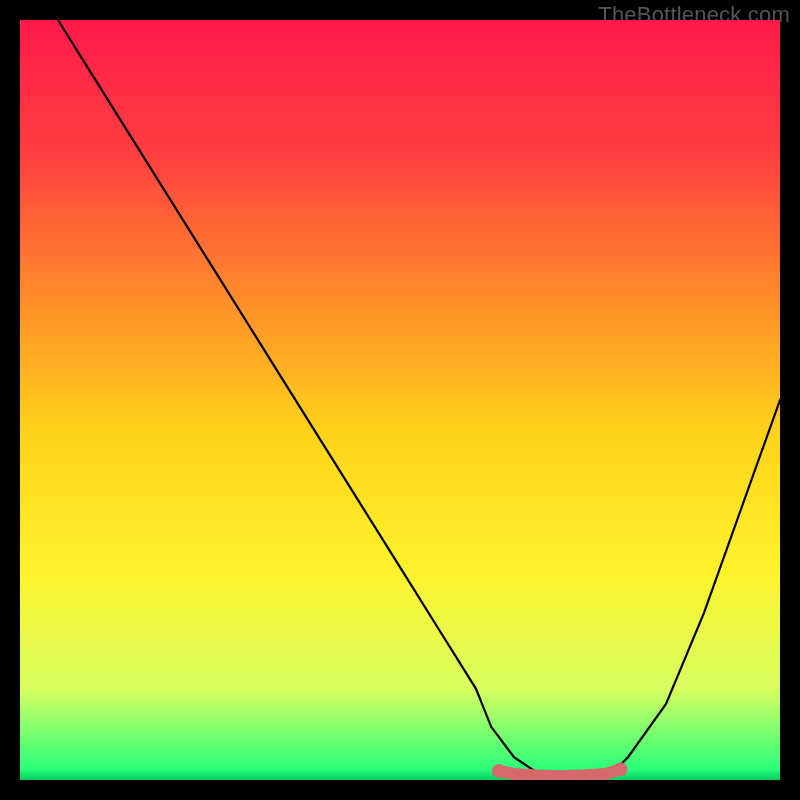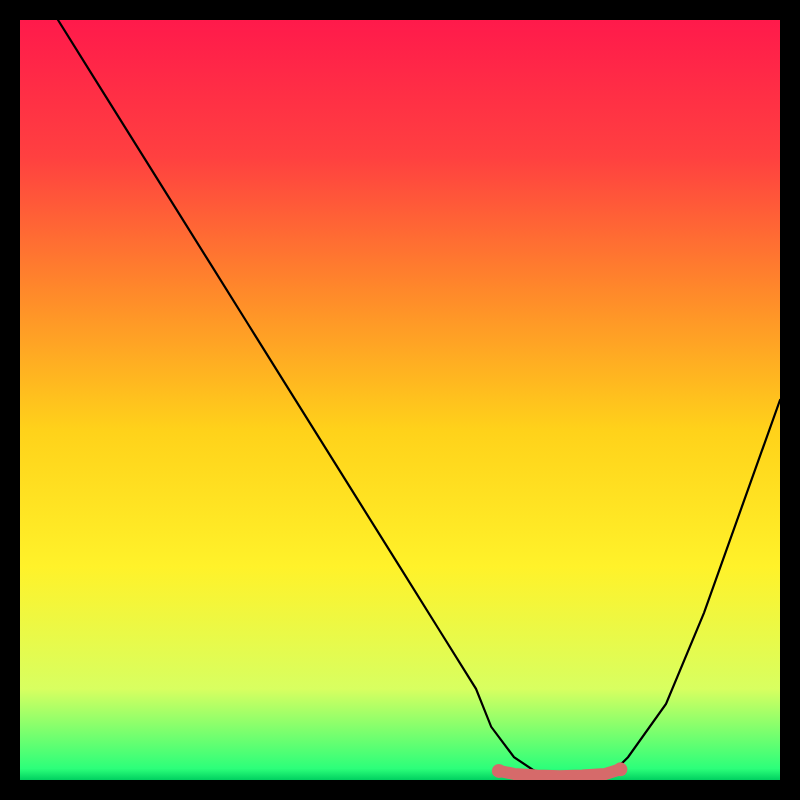--- a/index.html
+++ b/index.html
@@ -33,20 +33,21 @@
     font-size: 22px;
     color: #555;
     letter-spacing: 0.2px;
     font-weight: 500;
   }
 </style>
 </head>
 <body>
 
 <div class="frame">
+  <div class="attribution">TheBottleneck.com</div>
   <svg class="plot" viewBox="0 0 760 760" preserveAspectRatio="none">
     <defs>
       <linearGradient id="bg-grad" x1="0" y1="0" x2="0" y2="1">
           <stop offset="0%" stop-color="#ff1a4b"></stop>
           <stop offset="18%" stop-color="#ff4040"></stop>
           <stop offset="36%" stop-color="#ff8a2a"></stop>
           <stop offset="54%" stop-color="#ffd21a"></stop>
           <stop offset="72%" stop-color="#fff22a"></stop>
           <stop offset="88%" stop-color="#d8ff60"></stop>
           <stop offset="98.5%" stop-color="#2cff7a"></stop>

